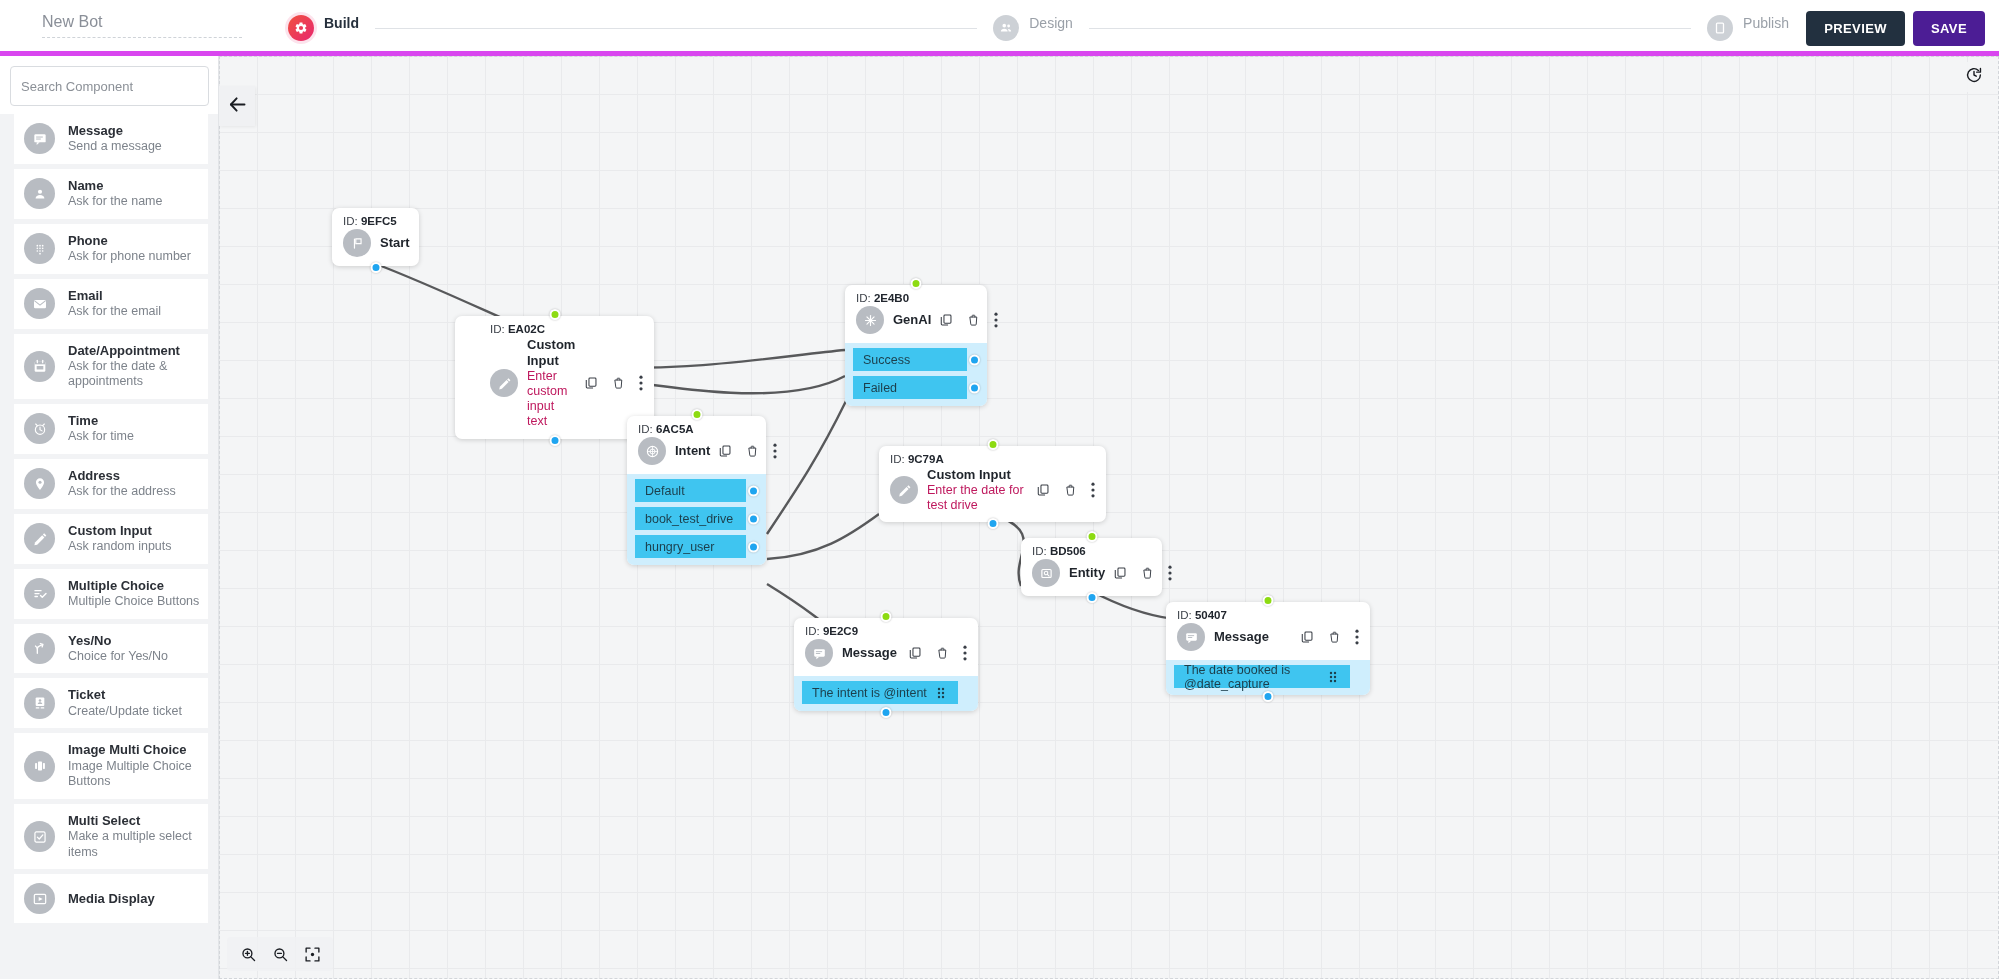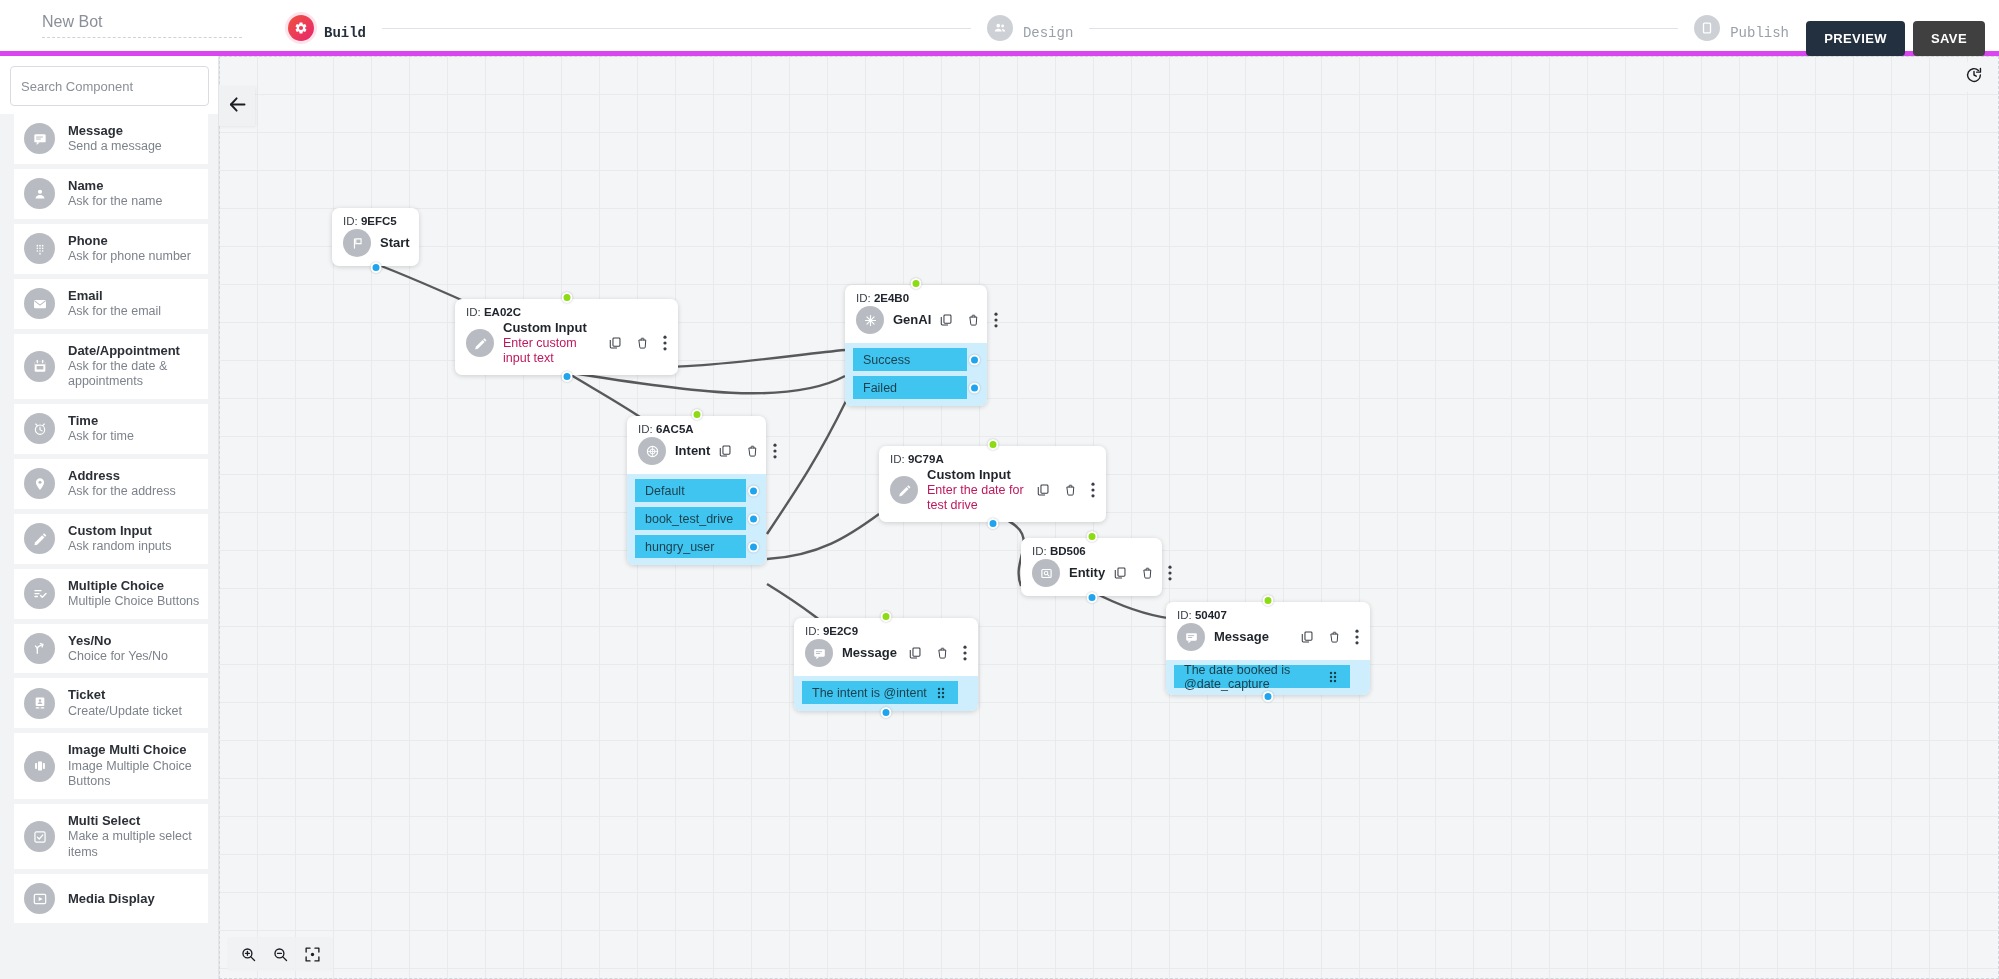--- a/index.html
+++ b/index.html
@@ -32,49 +32,49 @@
     border-left: none; border-right: none;
     outline: none;
     font-family: "Liberation Sans", sans-serif;
   }
 
   #stepper {
     position: absolute; left: 288px; right: 210px;
     top: 0; height: 56px;
     display: flex; align-items: center;
   }
-  .step { display: flex; align-items: flex-end; flex: 0 0 auto; font-family: Liberation Mono, monospace; }
+  .step { display: flex; align-items: flex-start; flex: 0 0 auto; }
   .step-circle {
     width: 26px; height: 26px; border-radius: 50%;
     display: flex; align-items: center; justify-content: center;
     flex: 0 0 auto;
   }
   .step-circle.active {
     background: linear-gradient(135deg,#f0513f 0%, #e8276f 100%);
     box-shadow: 0 0 0 3px rgba(232,39,111,0.13);
   }
   .step-circle.inactive { background: #cdd1d6; }
   .step-circle svg { display: block; }
   .step-label { font-size: 14px; margin-left: 10px; white-space: nowrap; }
   .step-label.active { color: #26303c; font-weight: bold; }
   .step-label.inactive { color: #9aa0a8; }
   .step-line { flex: 1 1 auto; height: 1px; background: #dfe2e6; margin: 0 16px; }
 
   #header-actions {
     position: absolute; right: 14px; top: 0; height: 56px;
-    display: flex; align-items: flex-end; gap: 8px;
+    display: flex; align-items: center; gap: 8px;
   }
   .hdr-btn {
     font-size: 13px; font-weight: bold; letter-spacing: .4px;
     border: none; border-radius: 4px;
     padding: 10px 18px; cursor: pointer;
     font-family: "Liberation Sans", sans-serif;
   }
   #preview-button { background: #22303f; color: #ffffff; }
-  #save-button { background: #404040; color: #ffffff; }
+  #save-button { background: #4c1d95; color: #ffffff; }
 
   
   #sidebar {
     position: absolute; top: 56px; left: 0;
     width: 219px; height: 923px;
     background: #f2f3f5;
     border-right: 1px solid #e3e5e8;
     overflow: hidden;
     z-index: 40;
   }
@@ -478,21 +478,21 @@
                 <path d="M9.3 4.6h8.4v7.6H9.3z" fill="none" stroke="#ffffff" stroke-width="1.8"></path>
               </svg>
             </span>
             <div class="node-title-wrap">
               <span class="node-title">Start</span>
             </div>
           </div>
         </div>
         <span class="port port-out" style="left: 50%; bottom: -7px; transform: translateX(-50%);"></span>
       </div>
-      <div class="node" style="left: 236px; top: 243px; width: 223px;">
+      <div class="node" style="left: 236px; top: 260px; width: 199px; padding-left: 24px;">
         <div class="node-header">
           <div class="node-id"><span>ID:</span> <b>EA02C</b></div>
           <div class="node-row">
             <span class="node-icon">
               <svg width="15" height="15" viewBox="0 0 24 24" fill="#ffffff">
                 <path d="M4.5 17.2l10.8-10.8 3.3 3.3L7.8 20.5l-4.2.9z"></path>
                 <path d="M16.3 5.4l1.9-1.9 3.3 3.3-1.9 1.9z"></path>
               </svg>
             </span>
             <div class="node-title-wrap">

